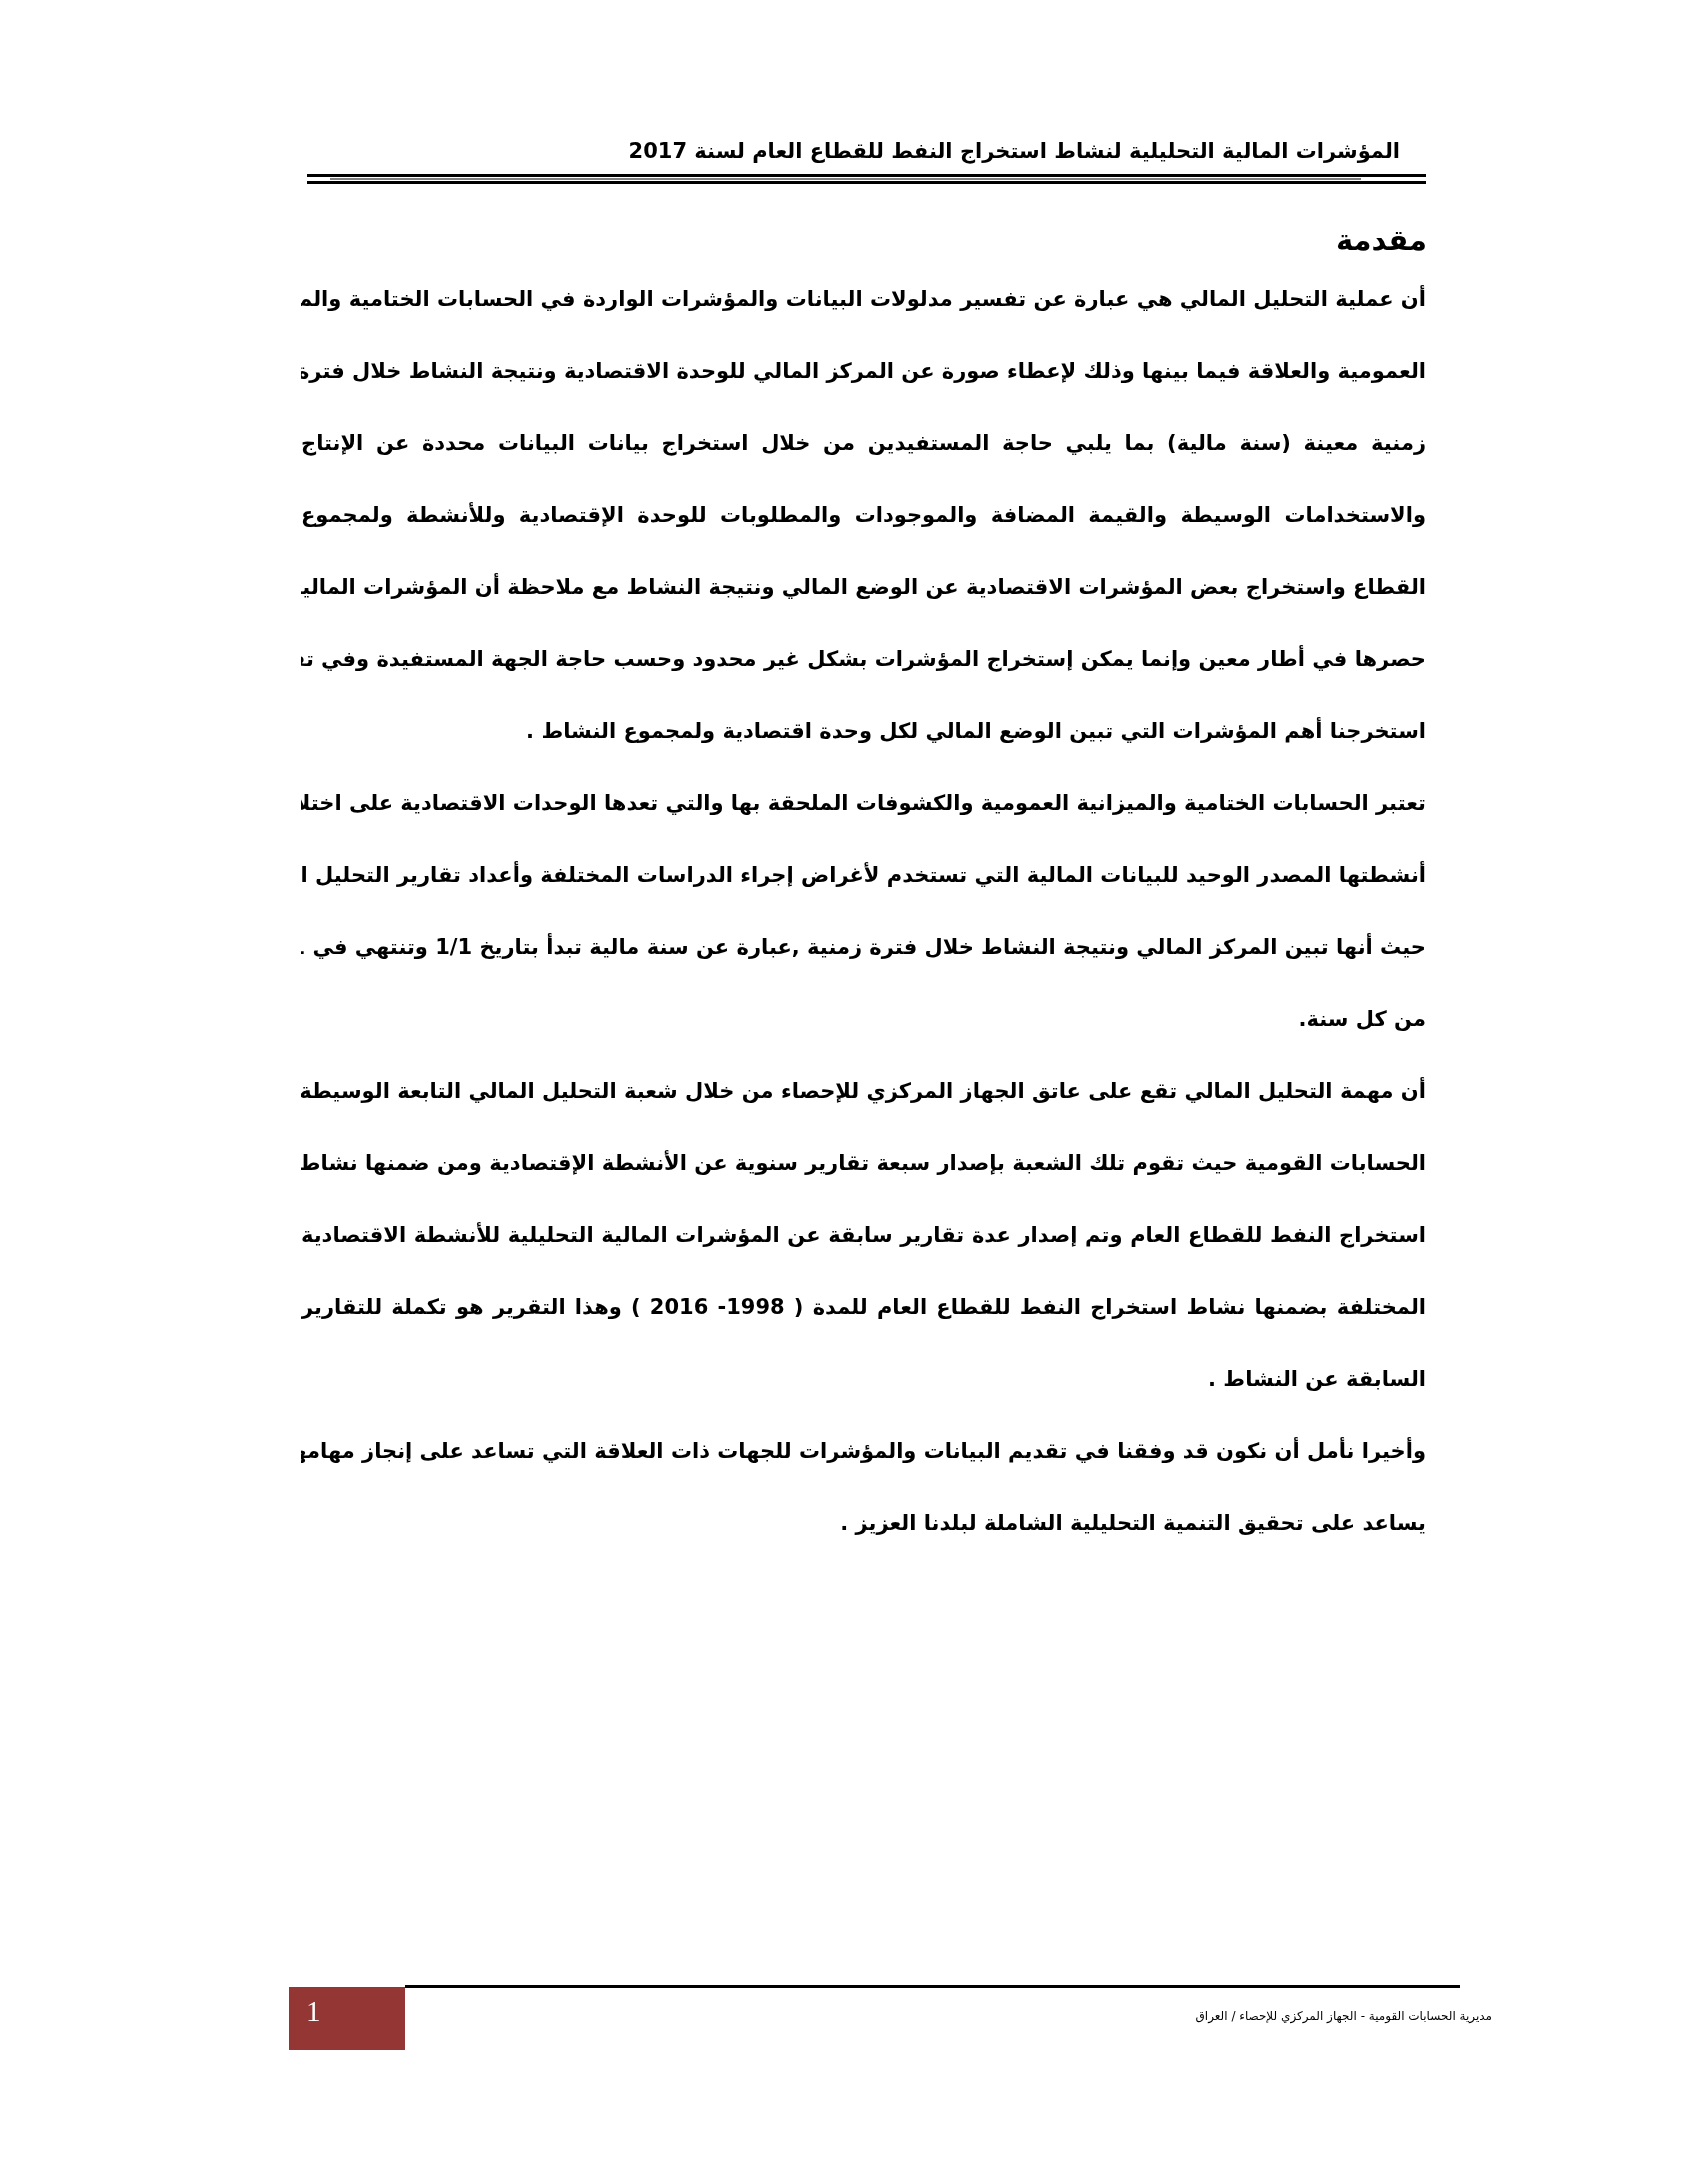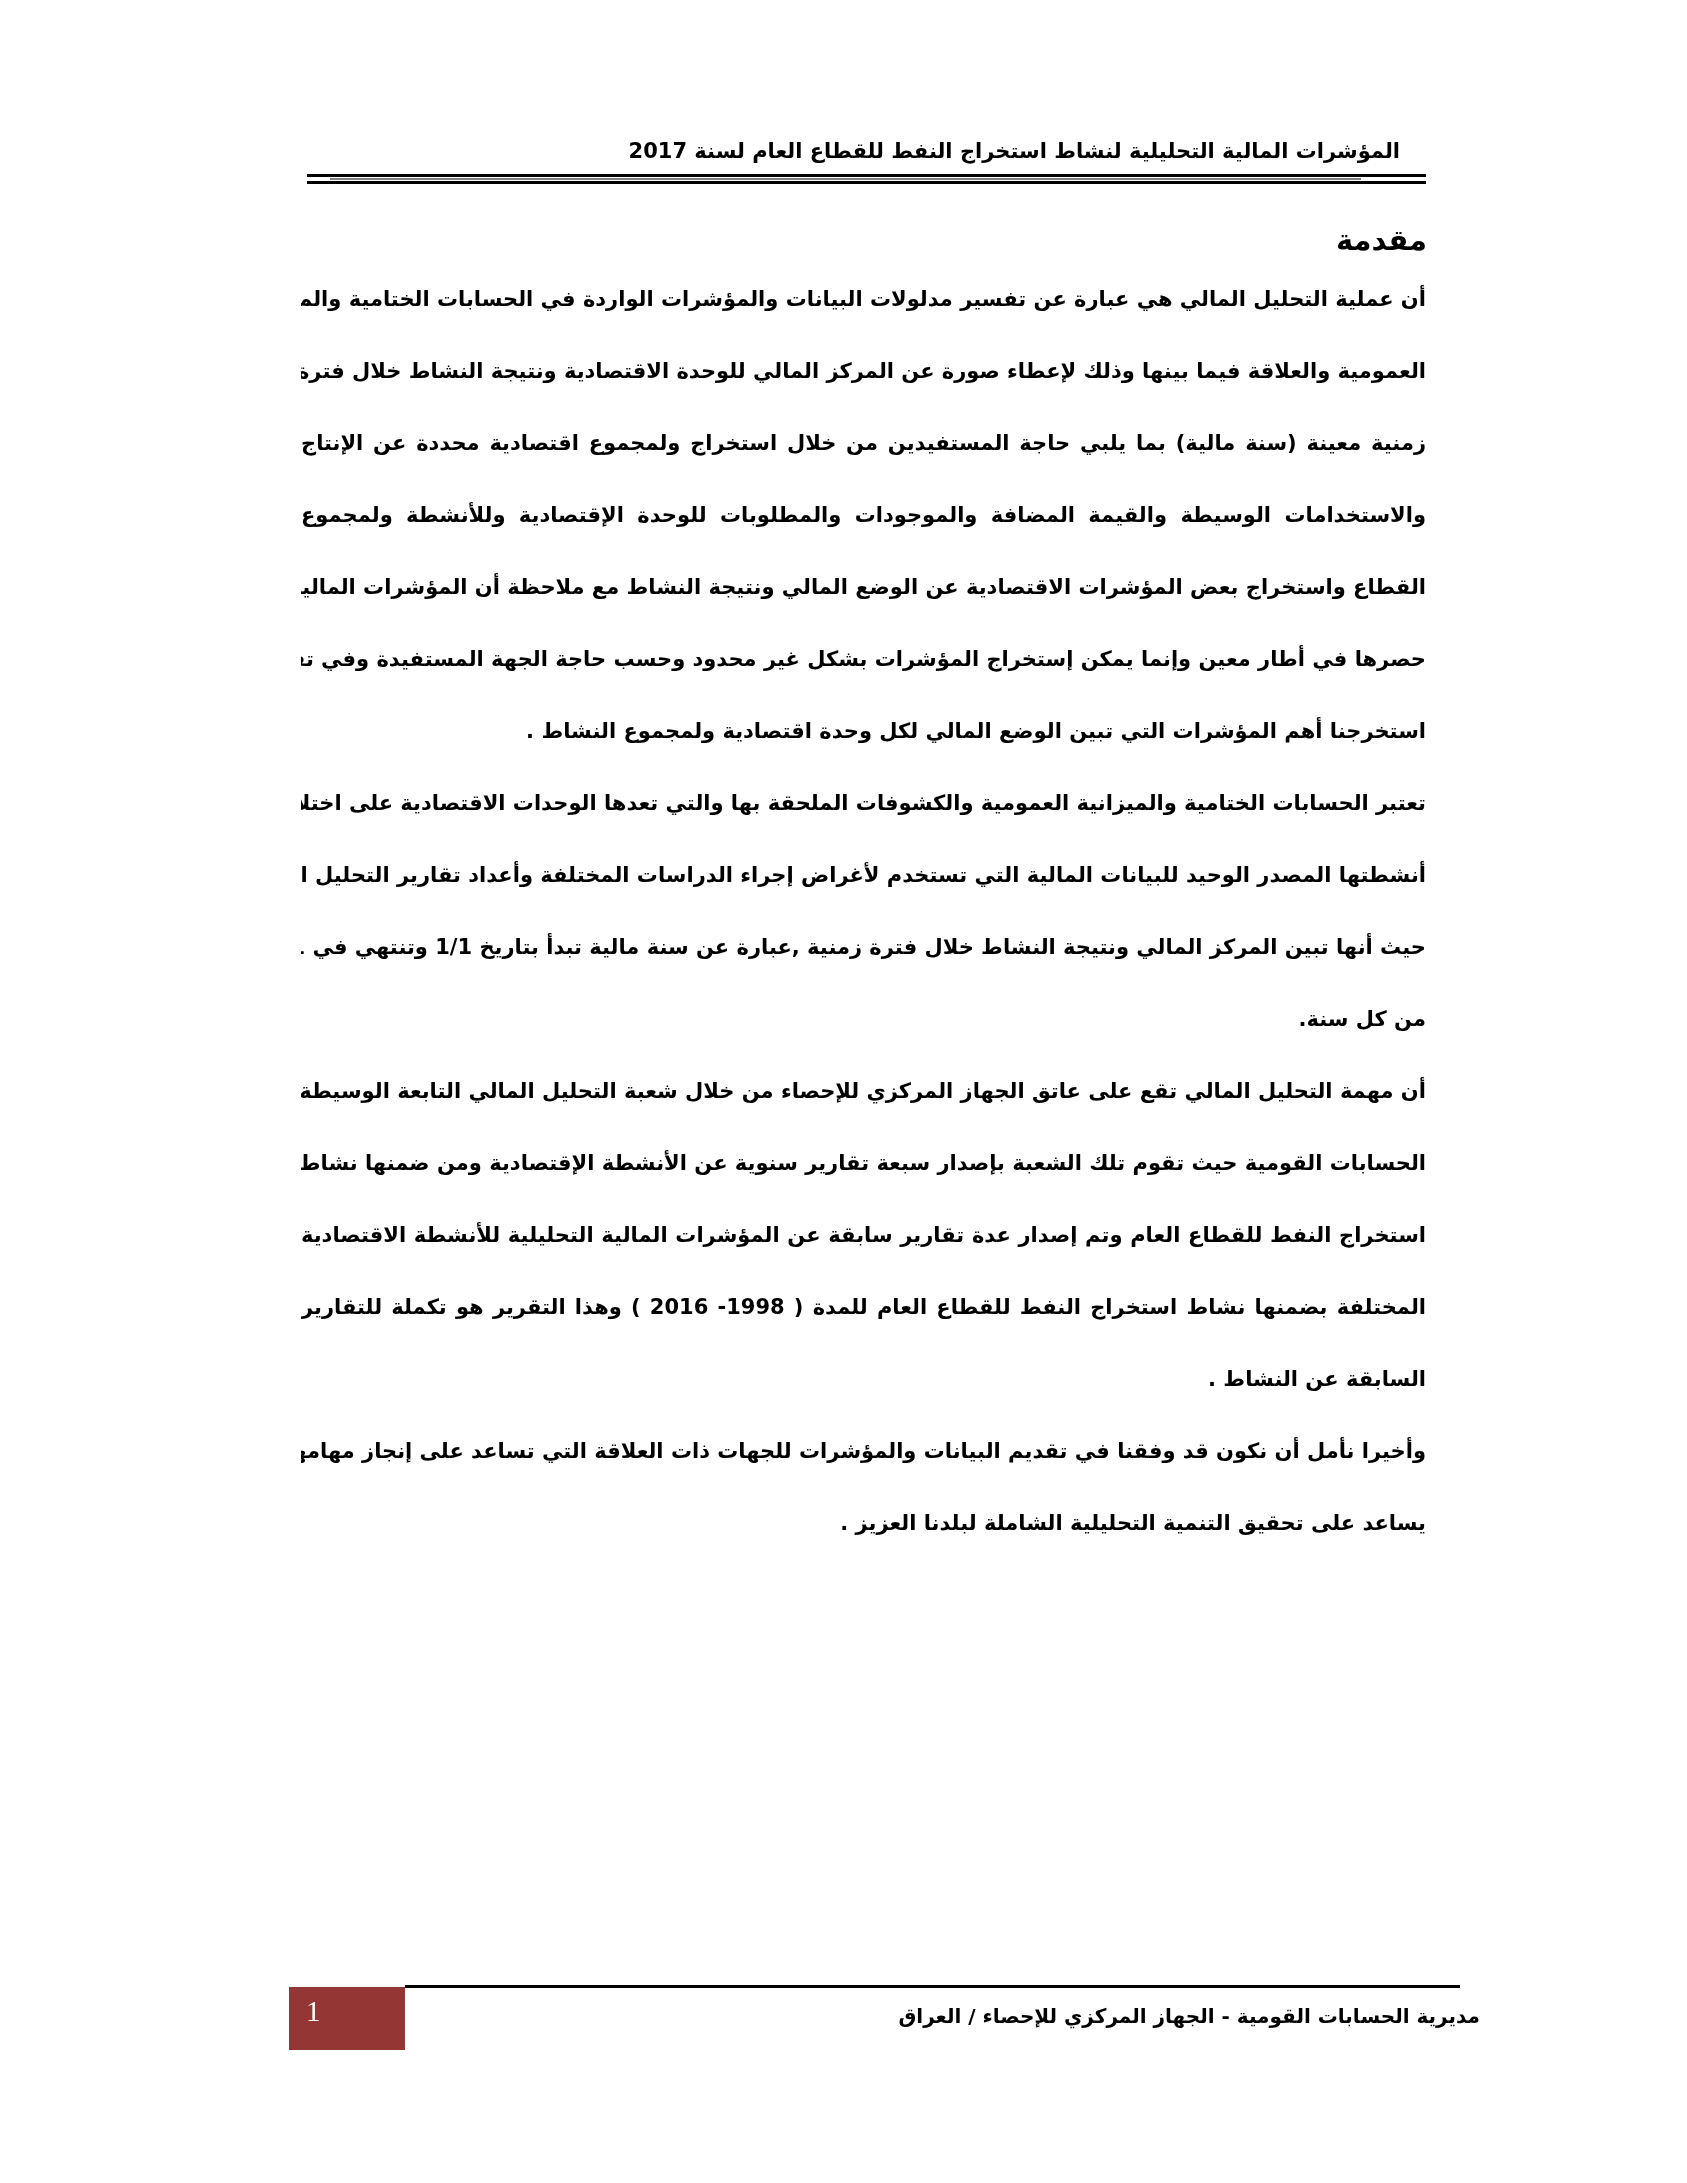--- a/index.html
+++ b/index.html
@@ -79,46 +79,46 @@
     background: #943634;
     color: #ffffff;
     font-family: "Liberation Serif", "DejaVu Serif", serif;
     font-size: 29px;
     line-height: 34px;
     padding-top: 6.6px;
     padding-left: 17px;
   }
   .footer-org {
     position: absolute;
-    top: 1998px; right: 207px;
+    top: 1998px; right: 195px;
     height: 36px; line-height: 36px;
     direction: rtl;
     text-align: right;
-    font-size: 20px;
-    font-weight: bold;
+    font-size: 12px;
+    font-weight: normal;
     white-space: nowrap;
   }
 </style>
 </head>
 <body>
 
 <div class="page" dir="rtl">
 
   <div class="header-title">المؤشرات المالية التحليلية لنشاط استخراج النفط للقطاع العام لسنة 2017</div>
   <div class="rule rule-black-top"></div>
   <div class="rule rule-gray-middle"></div>
   <div class="rule rule-black-bottom"></div>
 
   <div class="section-heading">مقدمة</div>
 
   <div class="body-block">
 
     <div class="line fill">أن عملية التحليل المالي هي عبارة عن تفسير مدلولات البيانات والمؤشرات الواردة في الحسابات الختامية والميزانية</div>
     <div class="line fill">العمومية والعلاقة فيما بينها وذلك لإعطاء صورة عن المركز المالي للوحدة الاقتصادية ونتيجة النشاط خلال فترة</div>
-    <div class="line fill">زمنية معينة (سنة مالية) بما يلبي حاجة المستفيدين من خلال استخراج ولمجموع اقتصادية محددة عن الإنتاج</div>
+    <div class="line fill">زمنية معينة (سنة مالية) بما يلبي حاجة المستفيدين من خلال استخراج بيانات البيانات محددة عن الإنتاج</div>
     <div class="line fill">والاستخدامات الوسيطة والقيمة المضافة والموجودات والمطلوبات للوحدة الإقتصادية وللأنشطة ولمجموع</div>
     <div class="line fill">القطاع  واستخراج بعض المؤشرات الاقتصادية عن الوضع المالي ونتيجة النشاط مع ملاحظة أن المؤشرات المالية لايمكن</div>
     <div class="line fill">حصرها في أطار معين وإنما يمكن إستخراج المؤشرات بشكل غير محدود وحسب حاجة الجهة المستفيدة وفي تقريرنا هذا</div>
     <div class="line endln">استخرجنا أهم المؤشرات التي تبين الوضع المالي لكل وحدة اقتصادية ولمجموع النشاط .</div>
 
     <div class="line fill">تعتبر الحسابات الختامية والميزانية العمومية والكشوفات الملحقة بها والتي تعدها الوحدات الاقتصادية على  اختلاف</div>
     <div class="line fill">أنشطتها المصدر الوحيد للبيانات المالية التي تستخدم لأغراض إجراء الدراسات المختلفة وأعداد تقارير التحليل المالي</div>
     <div class="line fill">حيث أنها تبين المركز المالي ونتيجة النشاط خلال فترة زمنية ,عبارة عن سنة مالية تبدأ بتاريخ 1/1 وتنتهي في 12/31</div>
     <div class="line endln">من كل سنة.</div>
 

